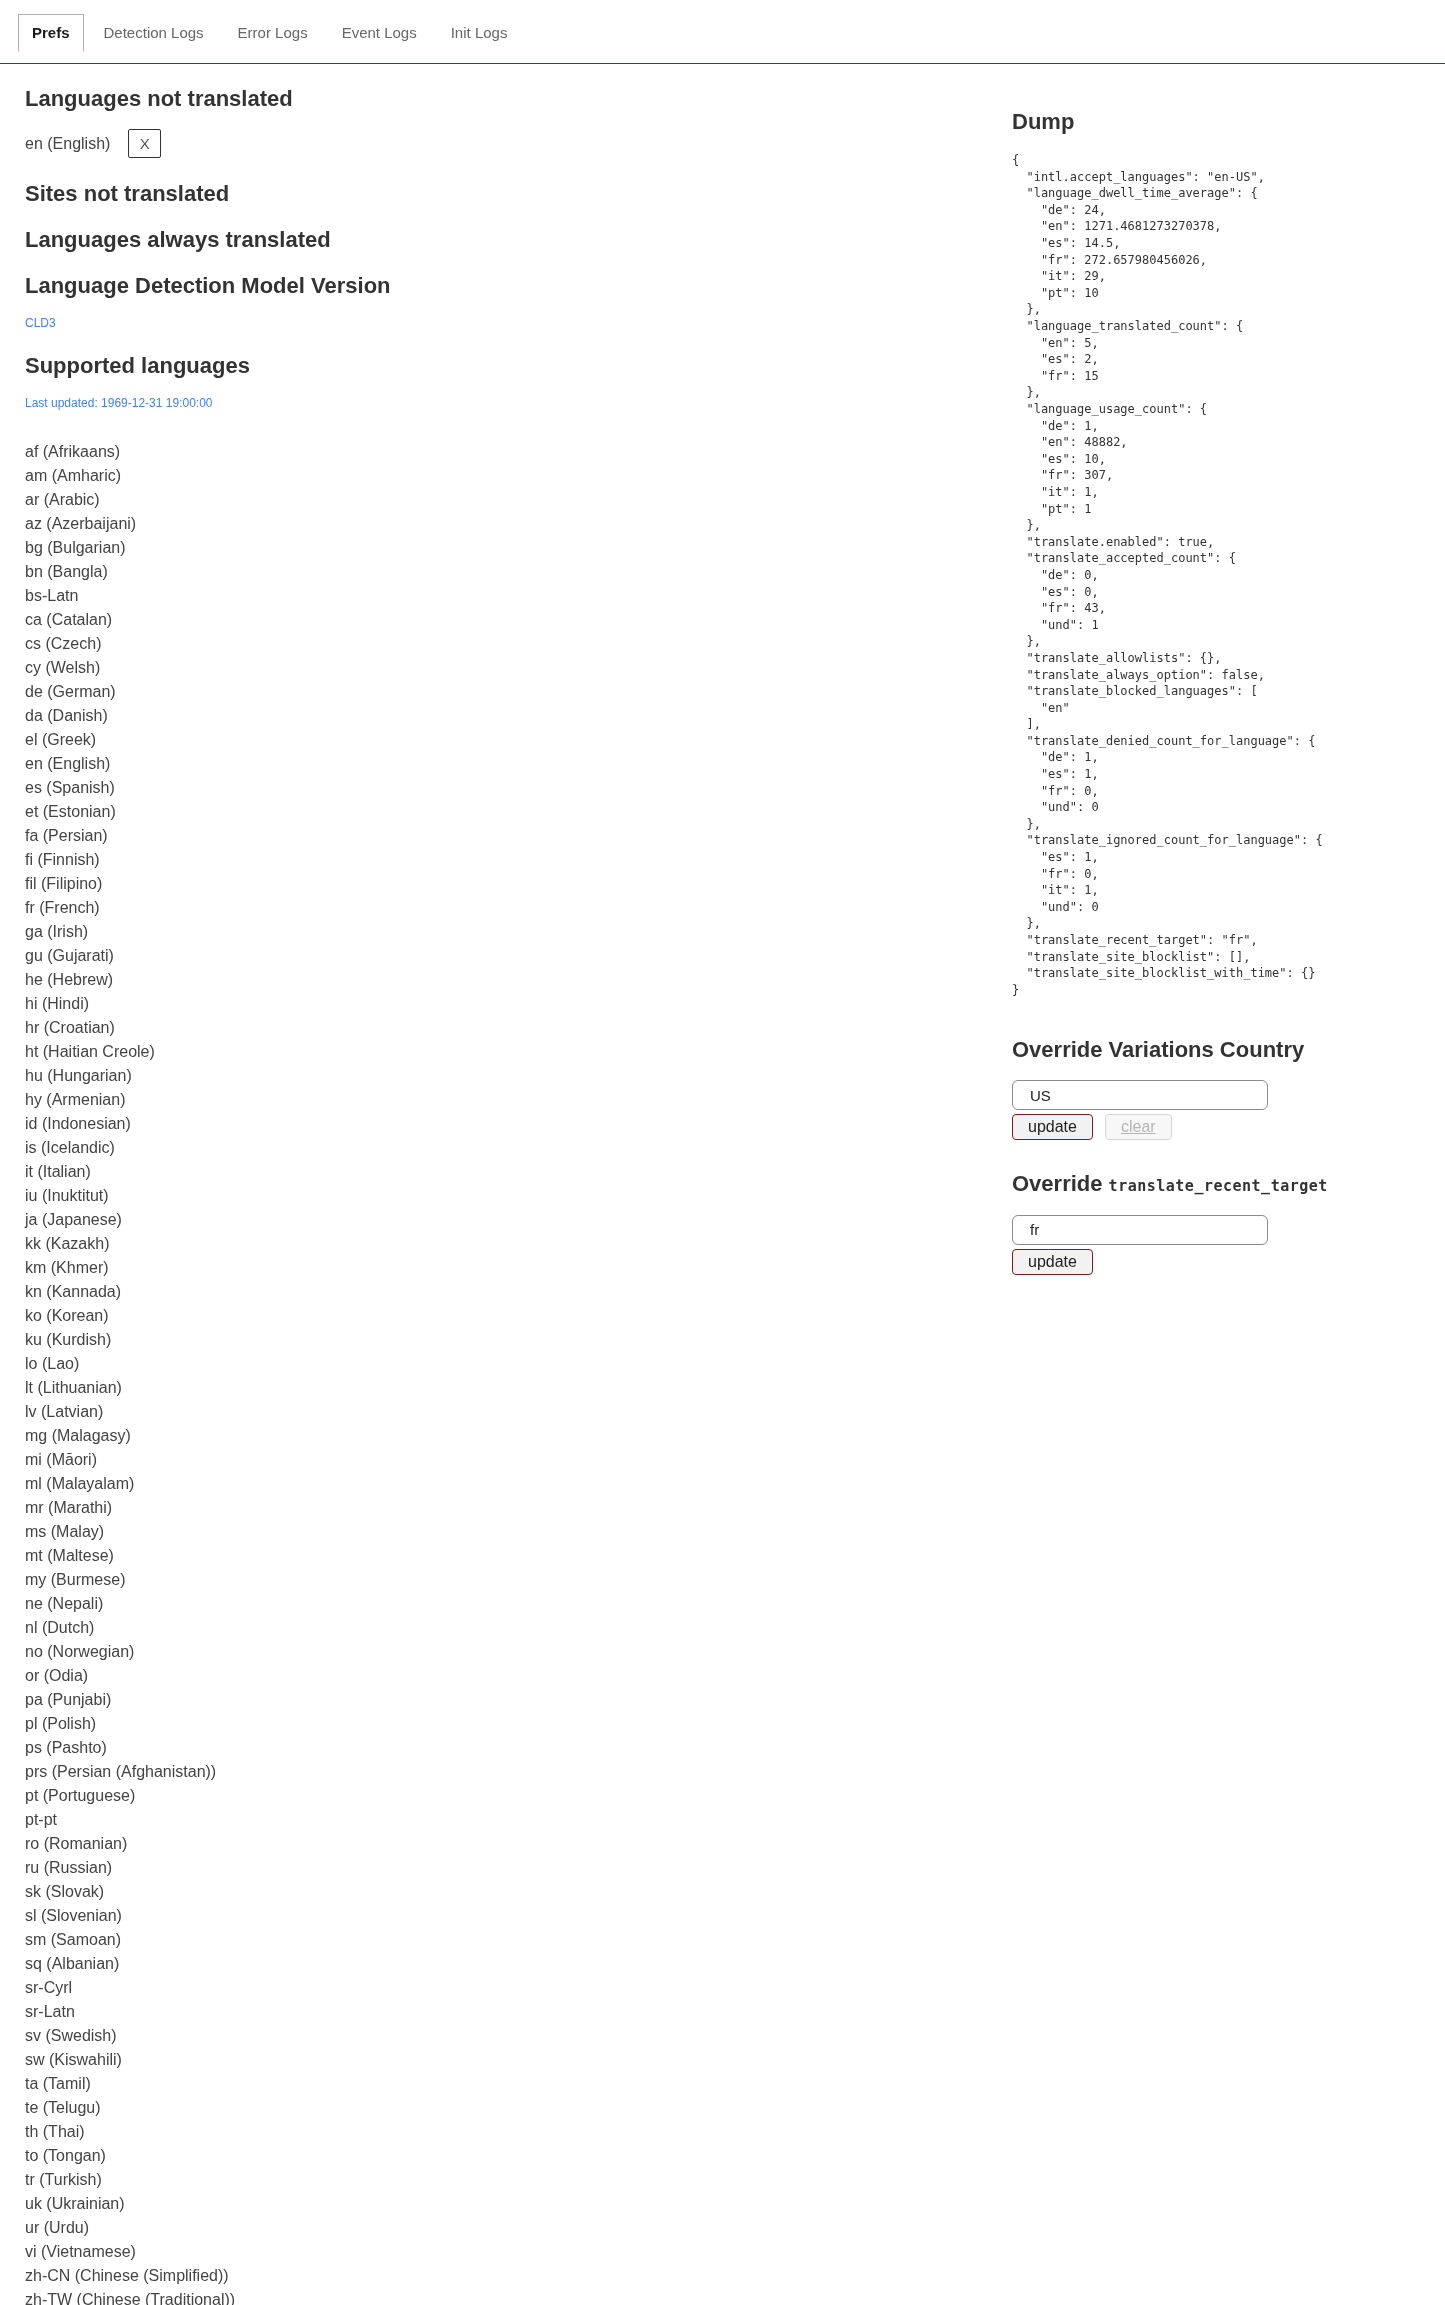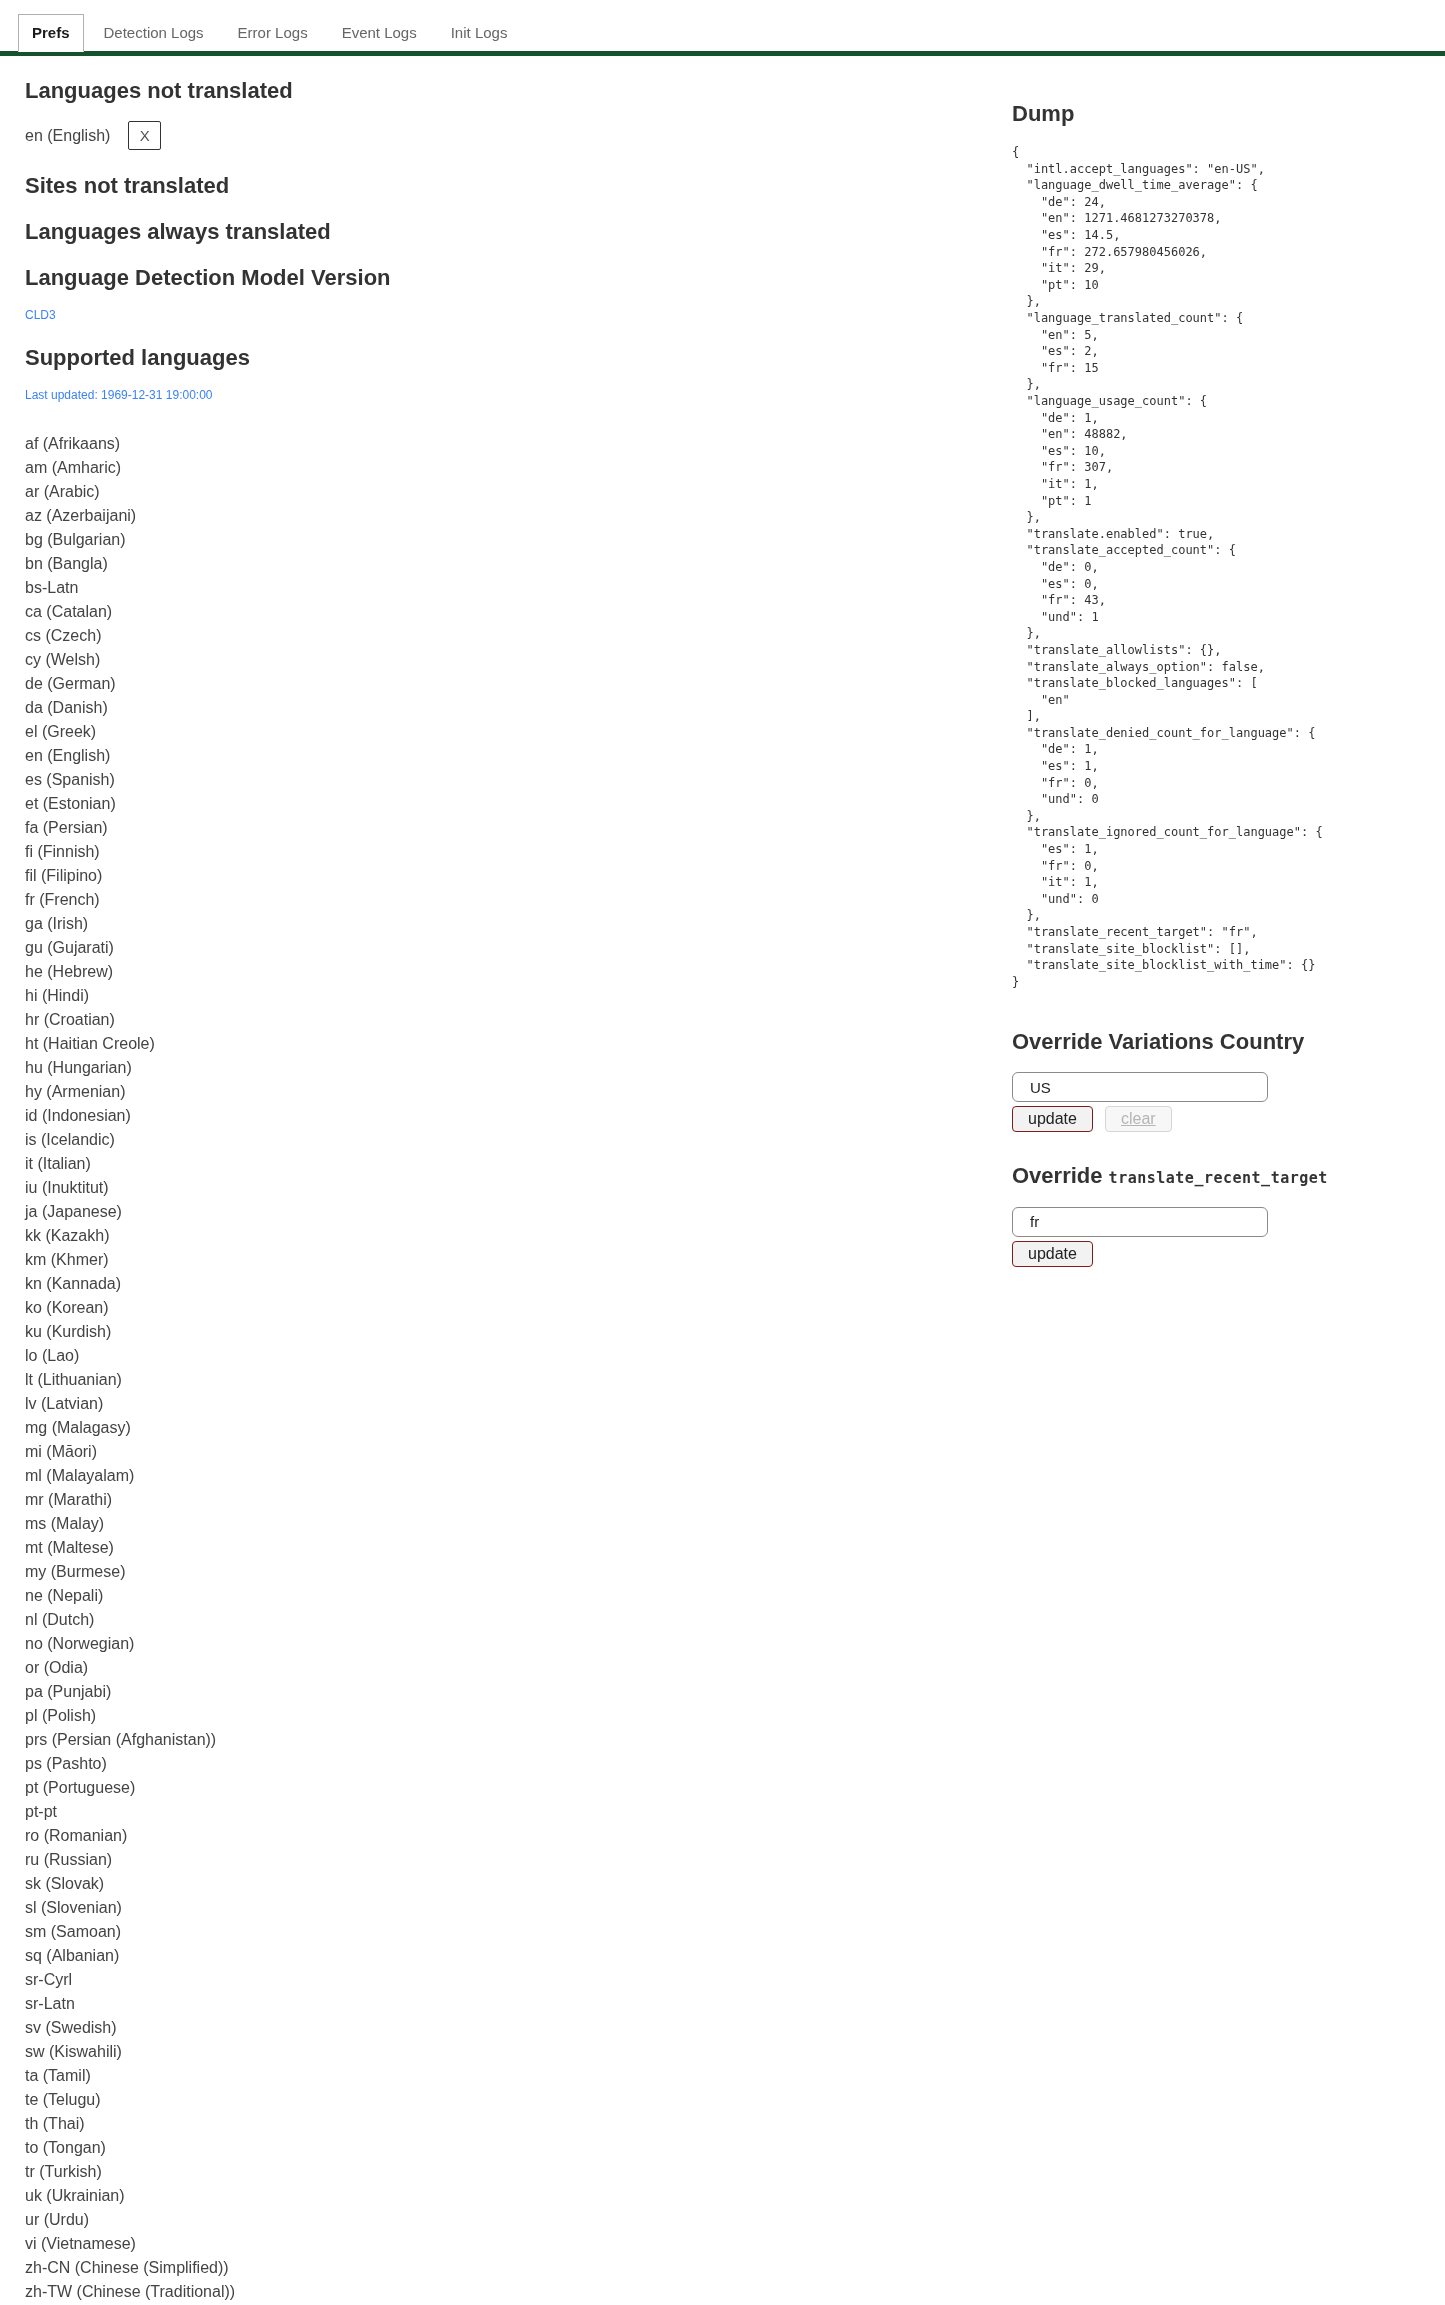--- a/index.html
+++ b/index.html
@@ -7,22 +7,22 @@
     margin: 0; padding: 0;
     background: #ffffff;
     width: 1445px;
     font-family: "Liberation Sans", "DejaVu Sans", sans-serif;
     color: #444;
   }
   body { min-height: 2305px; }
 
   
   .tabbar {
-    padding: 13px 0 0 18px;
-    border-bottom: 5px solid #14532d;
+    padding: 13px 0 12px 18px;
+    border-bottom: 1px solid #14532d;
     white-space: nowrap;
   }
   .tab {
     display: inline-block;
     font-size: 15px;
     color: #666;
     padding: 9px 13px 10px 13px;
     margin-right: 6px;
     cursor: pointer;
     position: relative;
@@ -211,22 +211,22 @@
         <div class="lang-item">mr (Marathi)</div>
         <div class="lang-item">ms (Malay)</div>
         <div class="lang-item">mt (Maltese)</div>
         <div class="lang-item">my (Burmese)</div>
         <div class="lang-item">ne (Nepali)</div>
         <div class="lang-item">nl (Dutch)</div>
         <div class="lang-item">no (Norwegian)</div>
         <div class="lang-item">or (Odia)</div>
         <div class="lang-item">pa (Punjabi)</div>
         <div class="lang-item">pl (Polish)</div>
+        <div class="lang-item">ps (Pashto)</div>
         <div class="lang-item">prs (Persian (Afghanistan))</div>
-        <div class="lang-item">ps (Pashto)</div>
         <div class="lang-item">pt (Portuguese)</div>
         <div class="lang-item">pt-pt</div>
         <div class="lang-item">ro (Romanian)</div>
         <div class="lang-item">ru (Russian)</div>
         <div class="lang-item">sk (Slovak)</div>
         <div class="lang-item">sl (Slovenian)</div>
         <div class="lang-item">sm (Samoan)</div>
         <div class="lang-item">sq (Albanian)</div>
         <div class="lang-item">sr-Cyrl</div>
         <div class="lang-item">sr-Latn</div>

